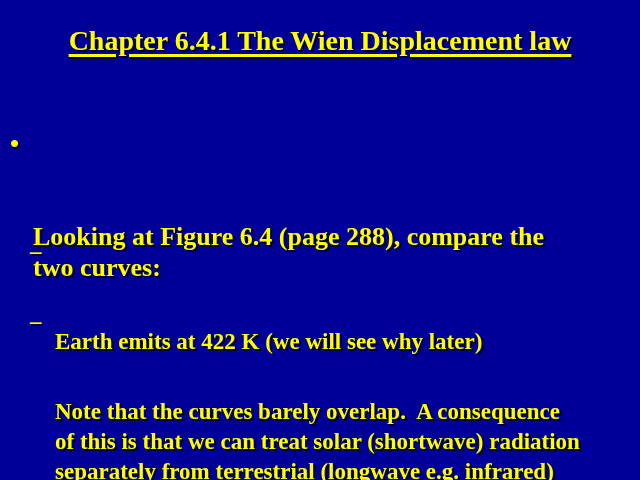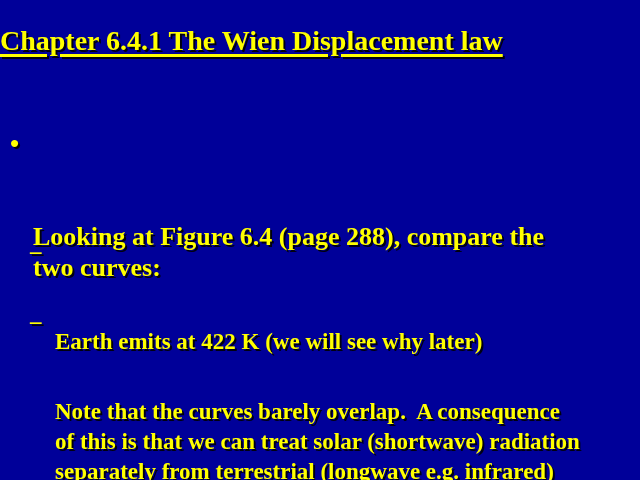--- a/index.html
+++ b/index.html
@@ -19,21 +19,21 @@
   }
   .shadowed {
     text-shadow: 2px 2px 0 rgba(0, 0, 0, 0.9);
   }
   .title {
     position: absolute;
     top: 24px;
     left: 0;
     width: 640px;
     margin: 0;
-    text-align: left;
+    text-align: center;
     font-size: 28px;
     line-height: 34px;
     font-weight: bold;
     text-decoration: underline;
     text-decoration-thickness: 3px;
     text-underline-offset: 4px;
   }
   .bullet {
     position: absolute;
     white-space: pre-wrap;

